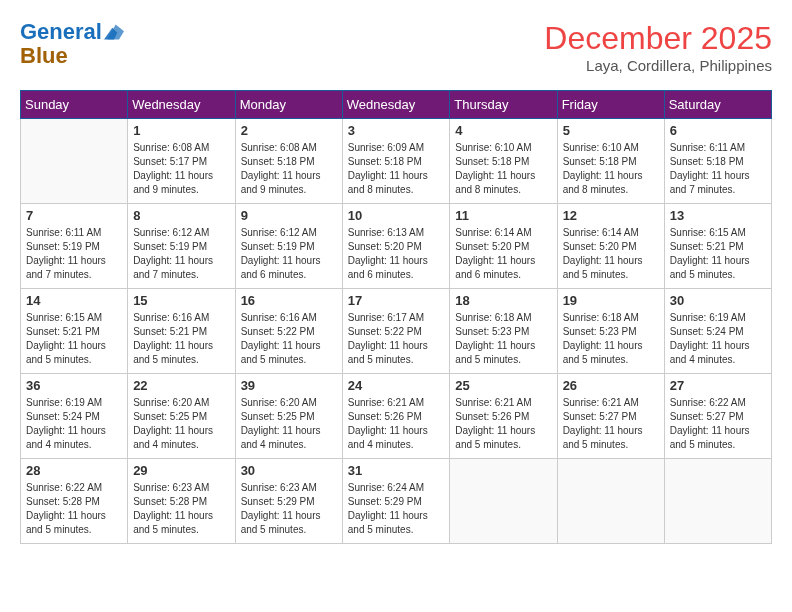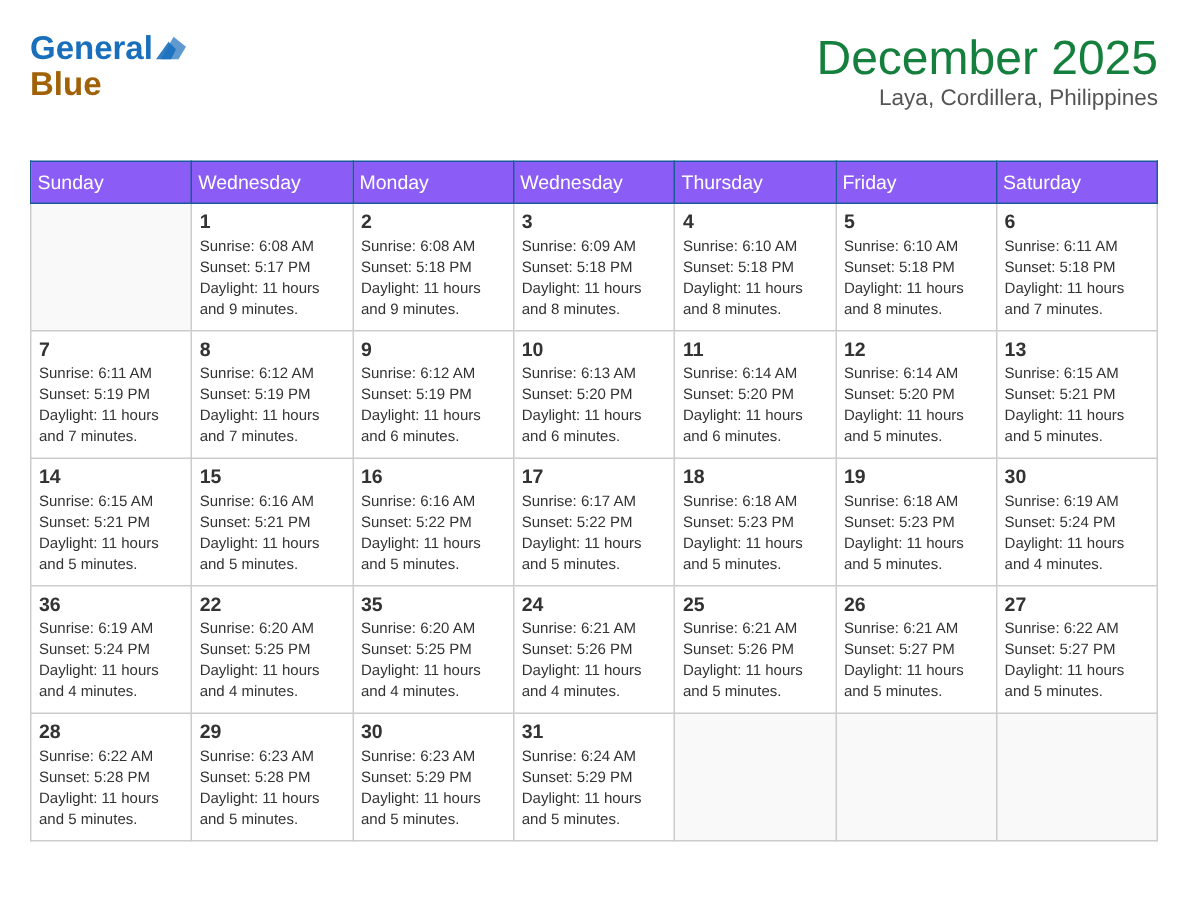--- a/index.html
+++ b/index.html
@@ -7,21 +7,21 @@
       font-family: Arial, sans-serif;
       background: #fff;
       width: 792px;
       min-height: 612px;
       padding: 20px;
     }
     .header {
       display: flex;
       justify-content: space-between;
       align-items: flex-start;
-      margin-bottom: 33px;
+      margin-bottom: 16px;
     }
     .logo {
       display: flex;
       align-items: center;
     }
     .logo-text {
       font-size: 22px;
       font-weight: bold;
       color: #333;
       line-height: 1.1;
@@ -32,35 +32,35 @@
     .logo-icon {
       width: 20px;
       height: 20px;
       margin-left: 2px;
     }
     .title-block {
       text-align: right;
     }
     .month-title {
       font-size: 32px;
-      color: #15803d;
+      color: #ef4444;
       font-weight: normal;
     }
     .subtitle {
       font-size: 15px;
       color: #555;
       text-align: right;
     }
     table {
       width: 100%;
       border-collapse: collapse;
       font-size: 11px;
     }
     thead tr th {
-      background-color: #8b5cf6;
+      background-color: #701a75;
       color: #fff;
       padding: 6px 4px;
       text-align: left;
       font-size: 13px;
       font-weight: normal;
       border: 1px solid #1a5a9a;
     }
     tbody tr td {
       border: 1px solid #ccc;
       vertical-align: top;
@@ -213,21 +213,21 @@
       <tr>
         <td>
           <div class="day-num">36</div>
           <div class="day-info">Sunrise: 6:19 AM<br>Sunset: 5:24 PM<br>Daylight: 11 hours and 4 minutes.</div>
         </td>
         <td>
           <div class="day-num">22</div>
           <div class="day-info">Sunrise: 6:20 AM<br>Sunset: 5:25 PM<br>Daylight: 11 hours and 4 minutes.</div>
         </td>
         <td>
-          <div class="day-num">35</div>
+          <div class="day-num">39</div>
           <div class="day-info">Sunrise: 6:20 AM<br>Sunset: 5:25 PM<br>Daylight: 11 hours and 4 minutes.</div>
         </td>
         <td>
           <div class="day-num">24</div>
           <div class="day-info">Sunrise: 6:21 AM<br>Sunset: 5:26 PM<br>Daylight: 11 hours and 4 minutes.</div>
         </td>
         <td>
           <div class="day-num">25</div>
           <div class="day-info">Sunrise: 6:21 AM<br>Sunset: 5:26 PM<br>Daylight: 11 hours and 5 minutes.</div>
         </td>

